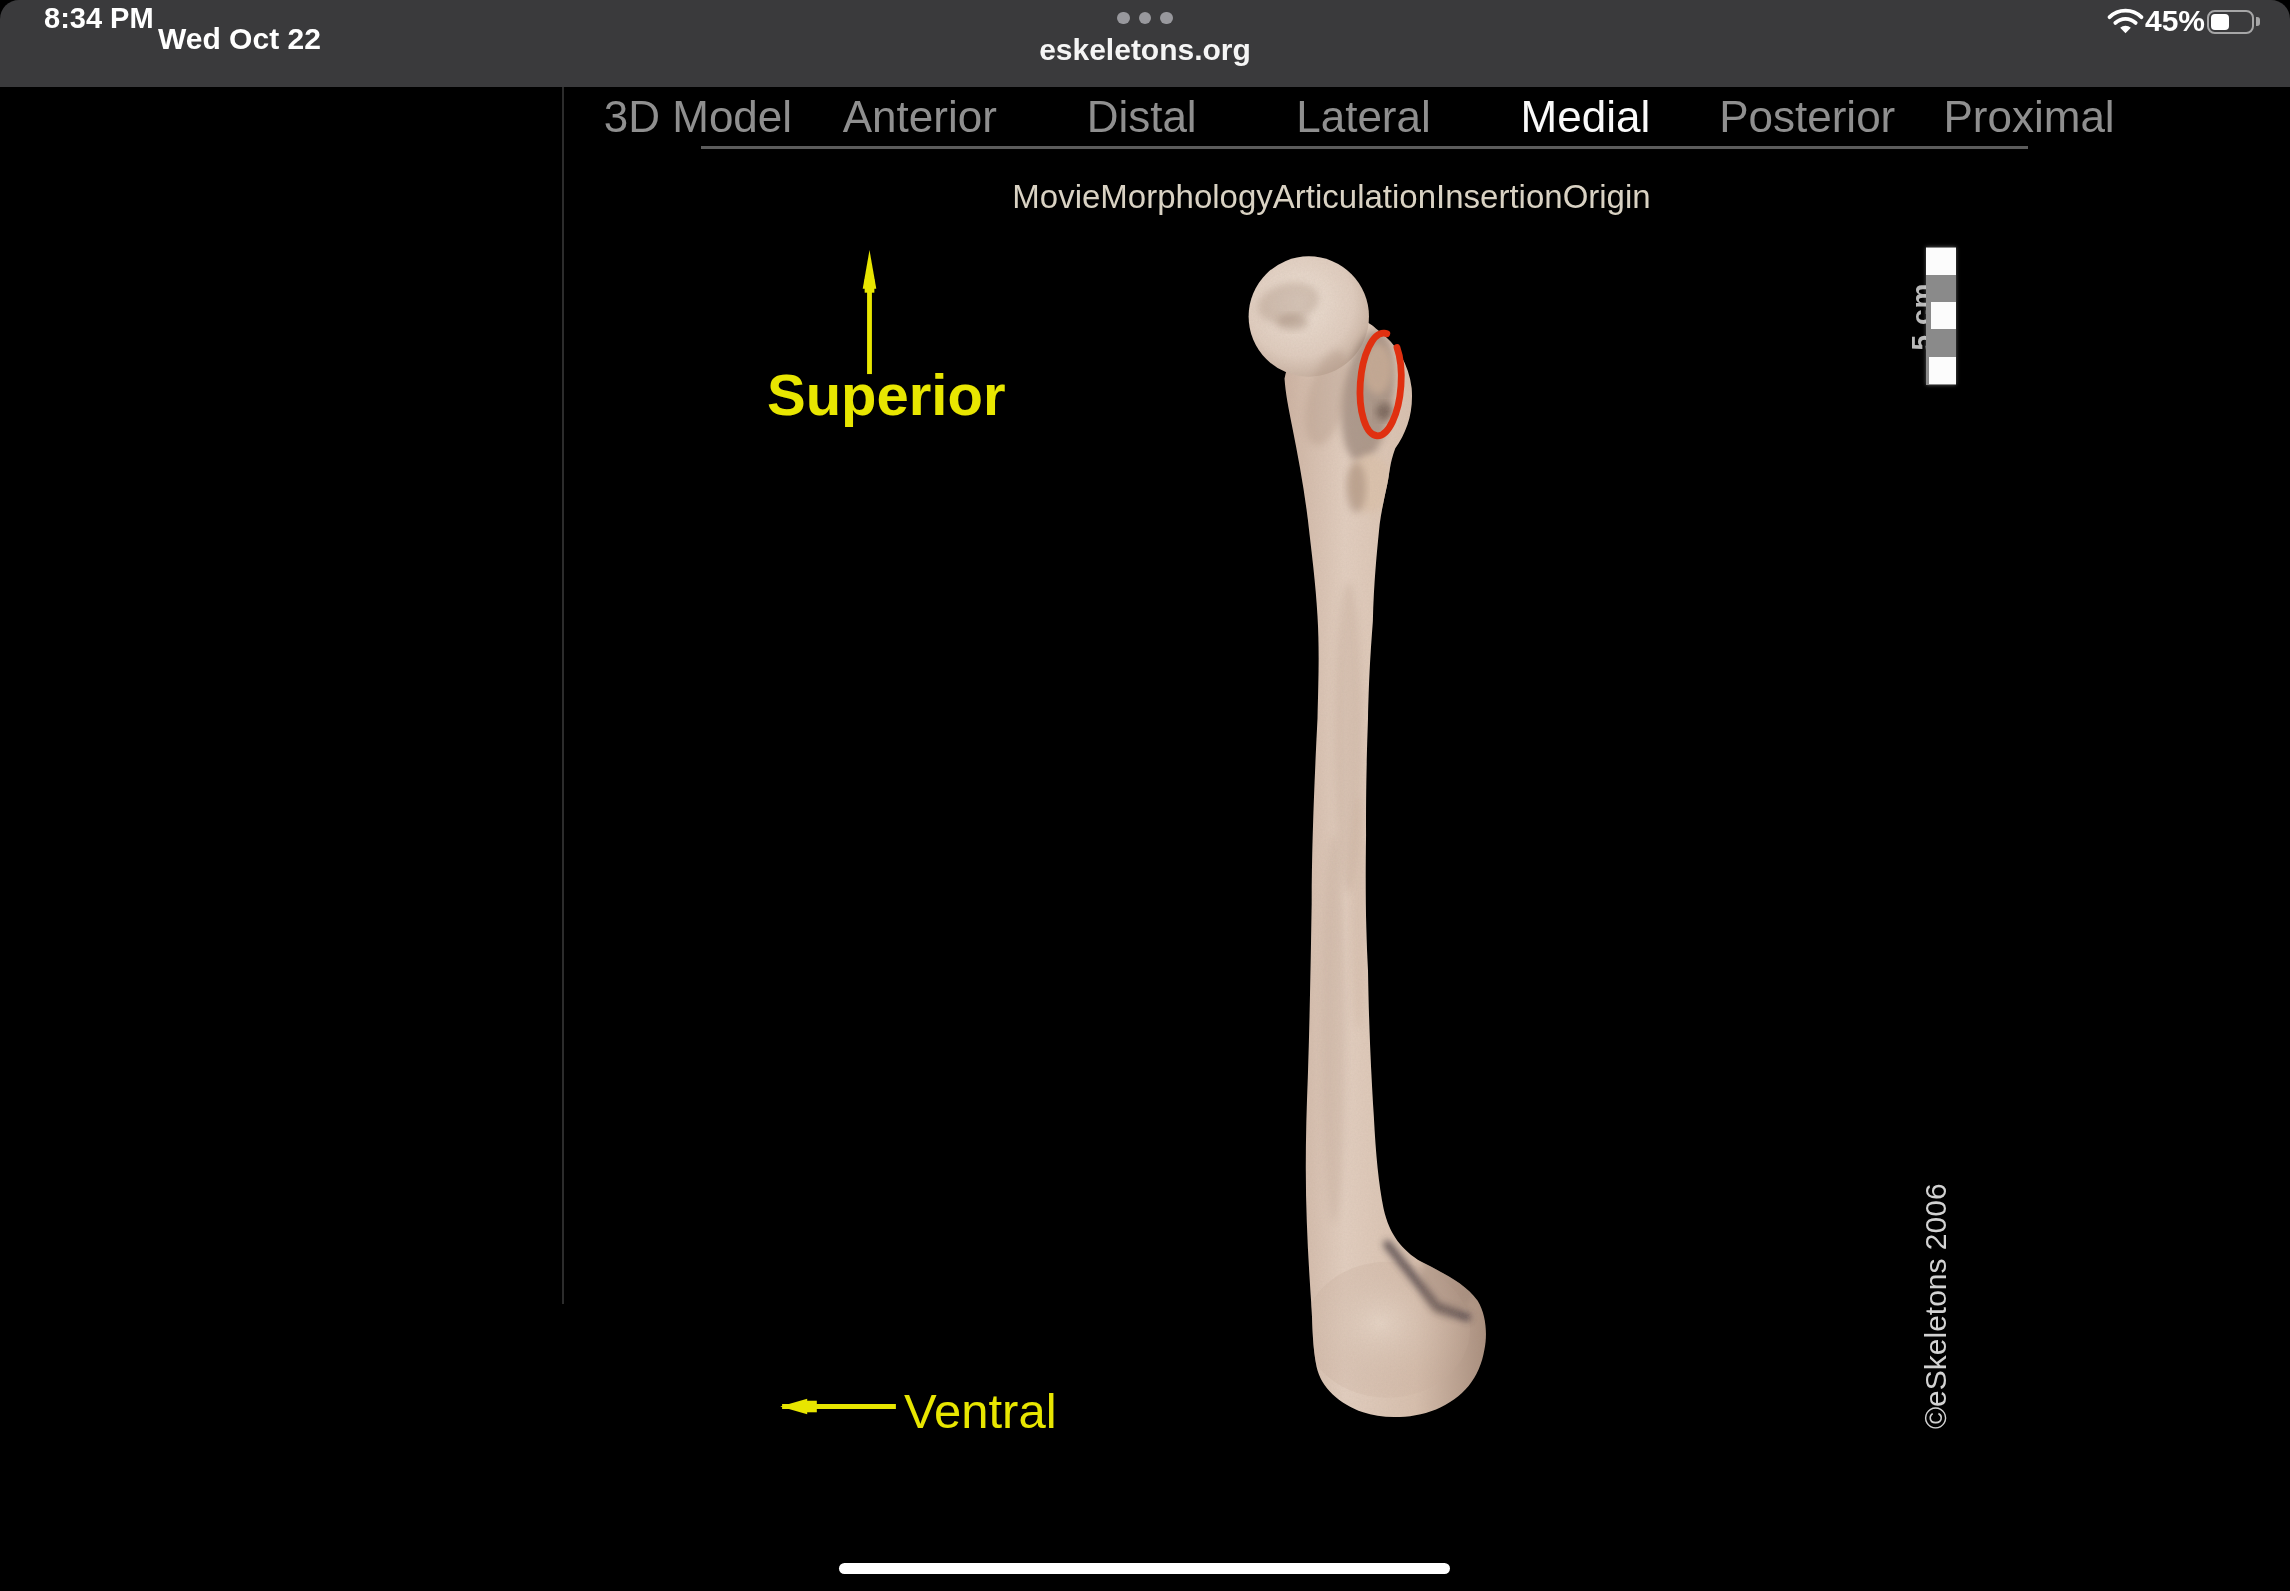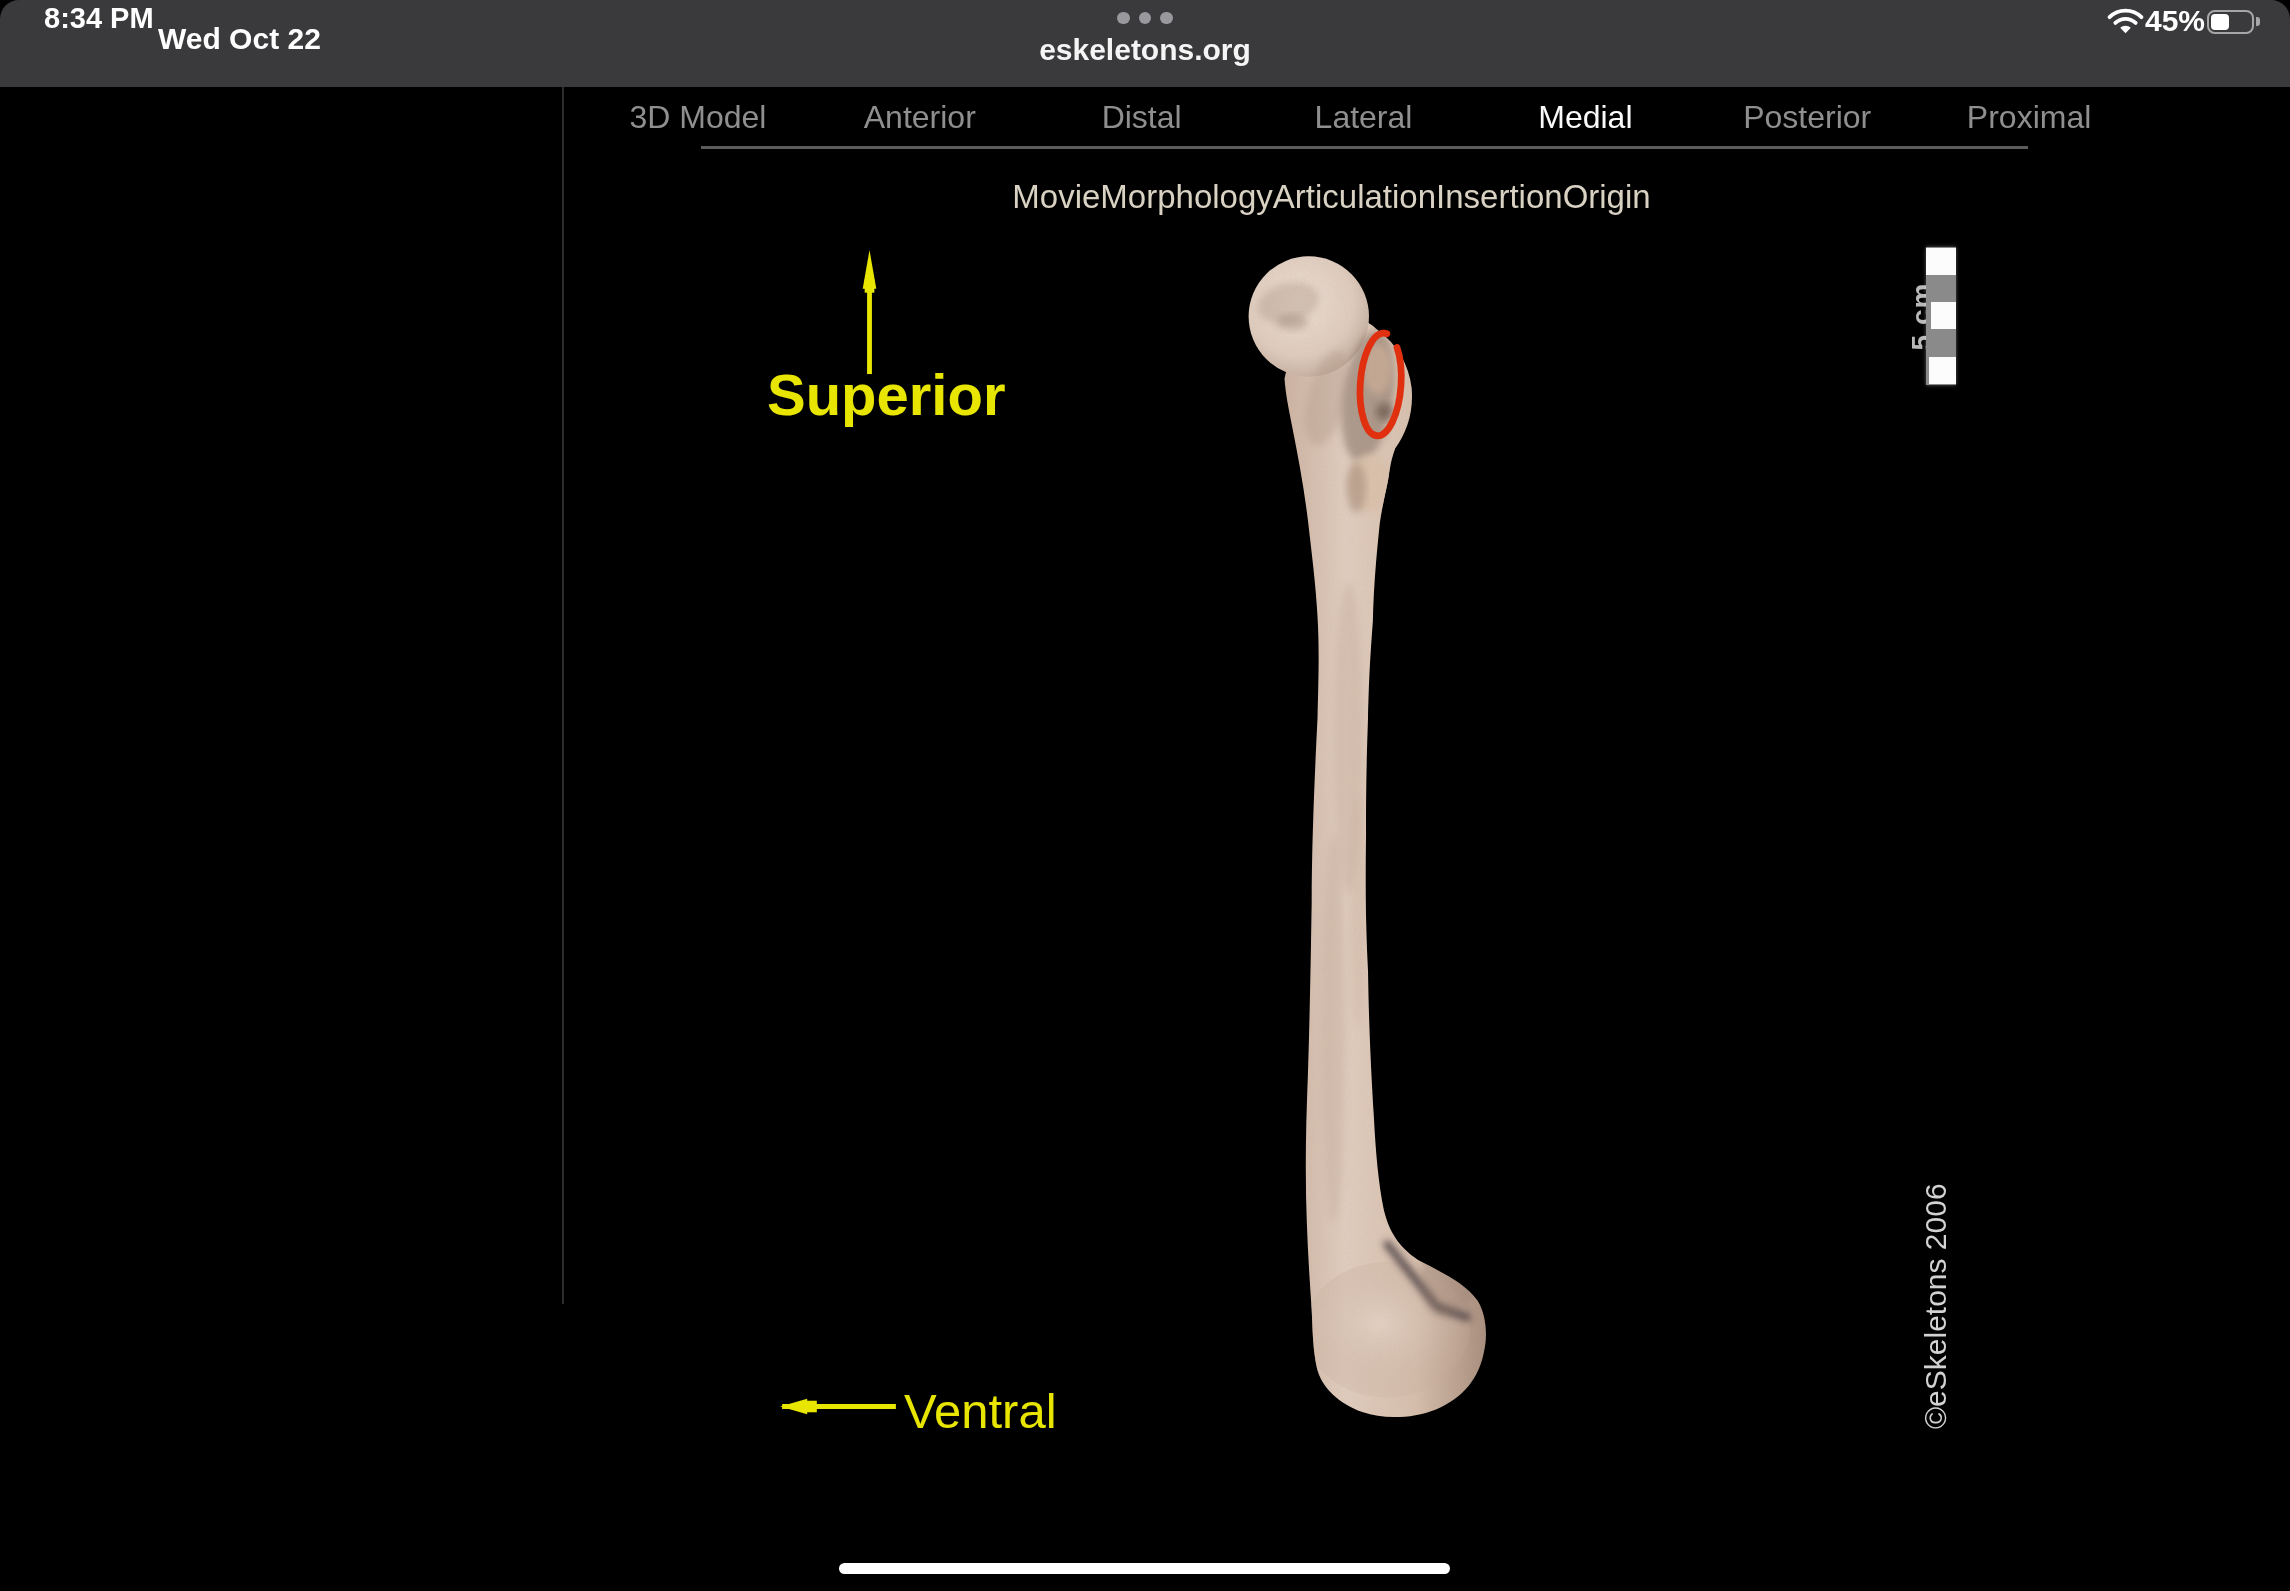--- a/index.html
+++ b/index.html
@@ -30,21 +30,21 @@
   .sb-battery { position:absolute; left:2207px; top:9.7px; width:58px; height:25px; }
   .batt-body { position:absolute; left:0; top:0; width:47px; height:24px; border:2.4px solid rgba(255,255,255,.55); border-radius:7.8px; }
   .batt-fill { position:absolute; left:3.9px; top:3.9px; width:18.4px; height:16.5px; border-radius:3.9px; background:#fff; }
   .batt-nub { position:absolute; left:49px; top:7.8px; width:3.9px; height:8.7px; background:rgba(255,255,255,.55); border-radius:0 2.9px 2.9px 0; }
 
   
   .content-border-left { position:absolute; left:562px; top:87px; width:1.9px; height:1217px; background:#2c2c2c; }
 
   
   .view-tabs { position:absolute; left:587px; top:87px; width:1553px; height:60px; display:flex; }
-  .view-tab { flex:1; text-align:center; line-height:60px; font-size:32px; color:var(--tab-inactive,#8f8f8f); cursor:pointer; }
+  .view-tab { flex:1; text-align:center; line-height:60px; font-size:44px; color:var(--tab-inactive,#8f8f8f); cursor:pointer; }
   .view-tab.active { color:var(--tab-active,#fafafa); }
   .view-tabs-underline { position:absolute; left:701px; top:146px; width:1327px; height:2.9px; background:#5c5c5c; }
 
   
   .section-tabs { position:absolute; left:563px; top:173px; width:1537px; height:47px; display:flex; justify-content:center; }
   .section-tab { font-size:33px; line-height:47px; color:var(--nav-link,#d9d2c3); cursor:pointer; }
 
   
   .superior-text { position:absolute; left:767px; top:361px; width:194px; text-align:center;
     color:var(--accent-yellow,#e8e600); font-size:58px; font-weight:700; }

